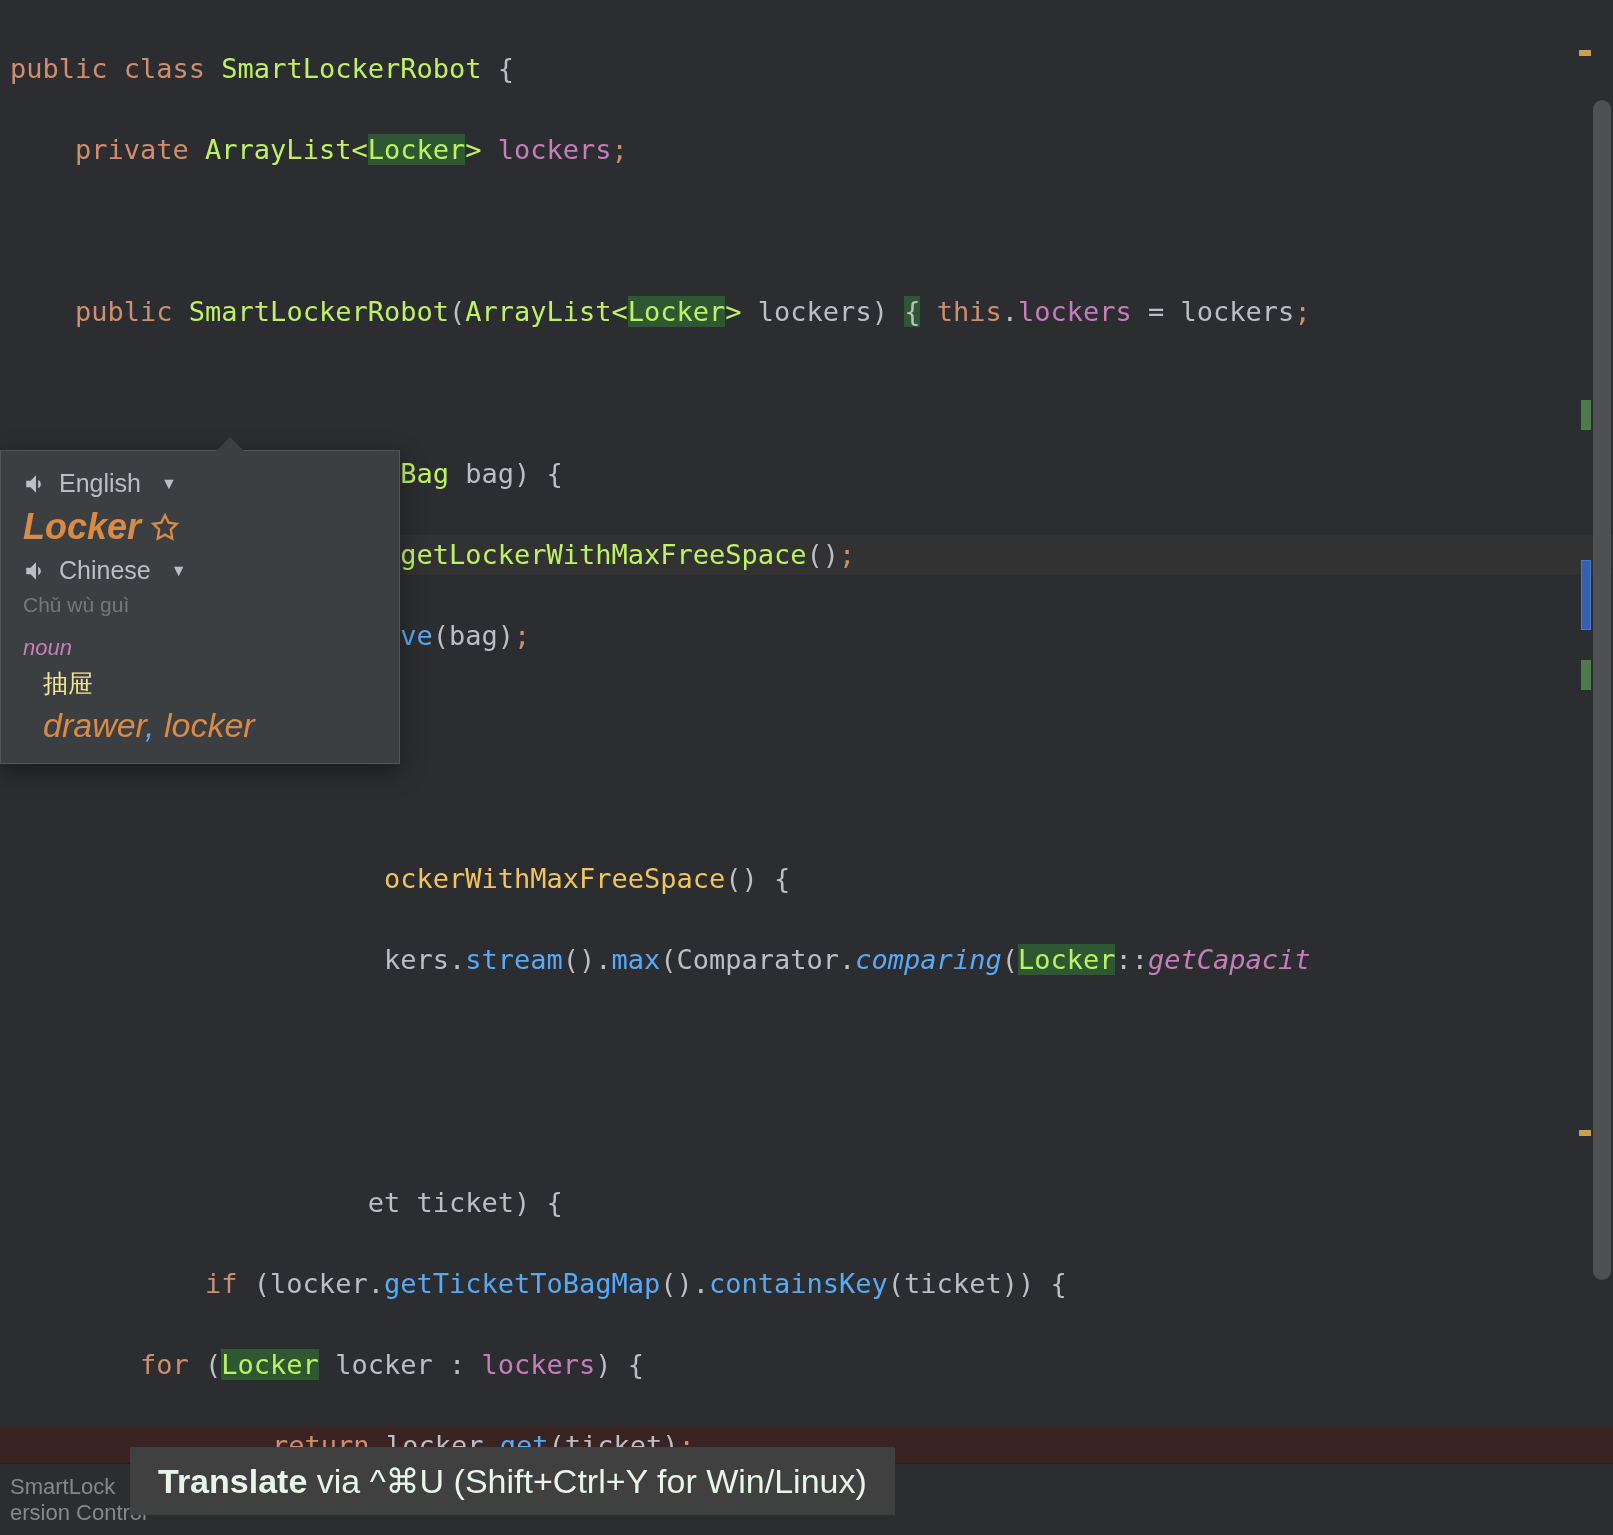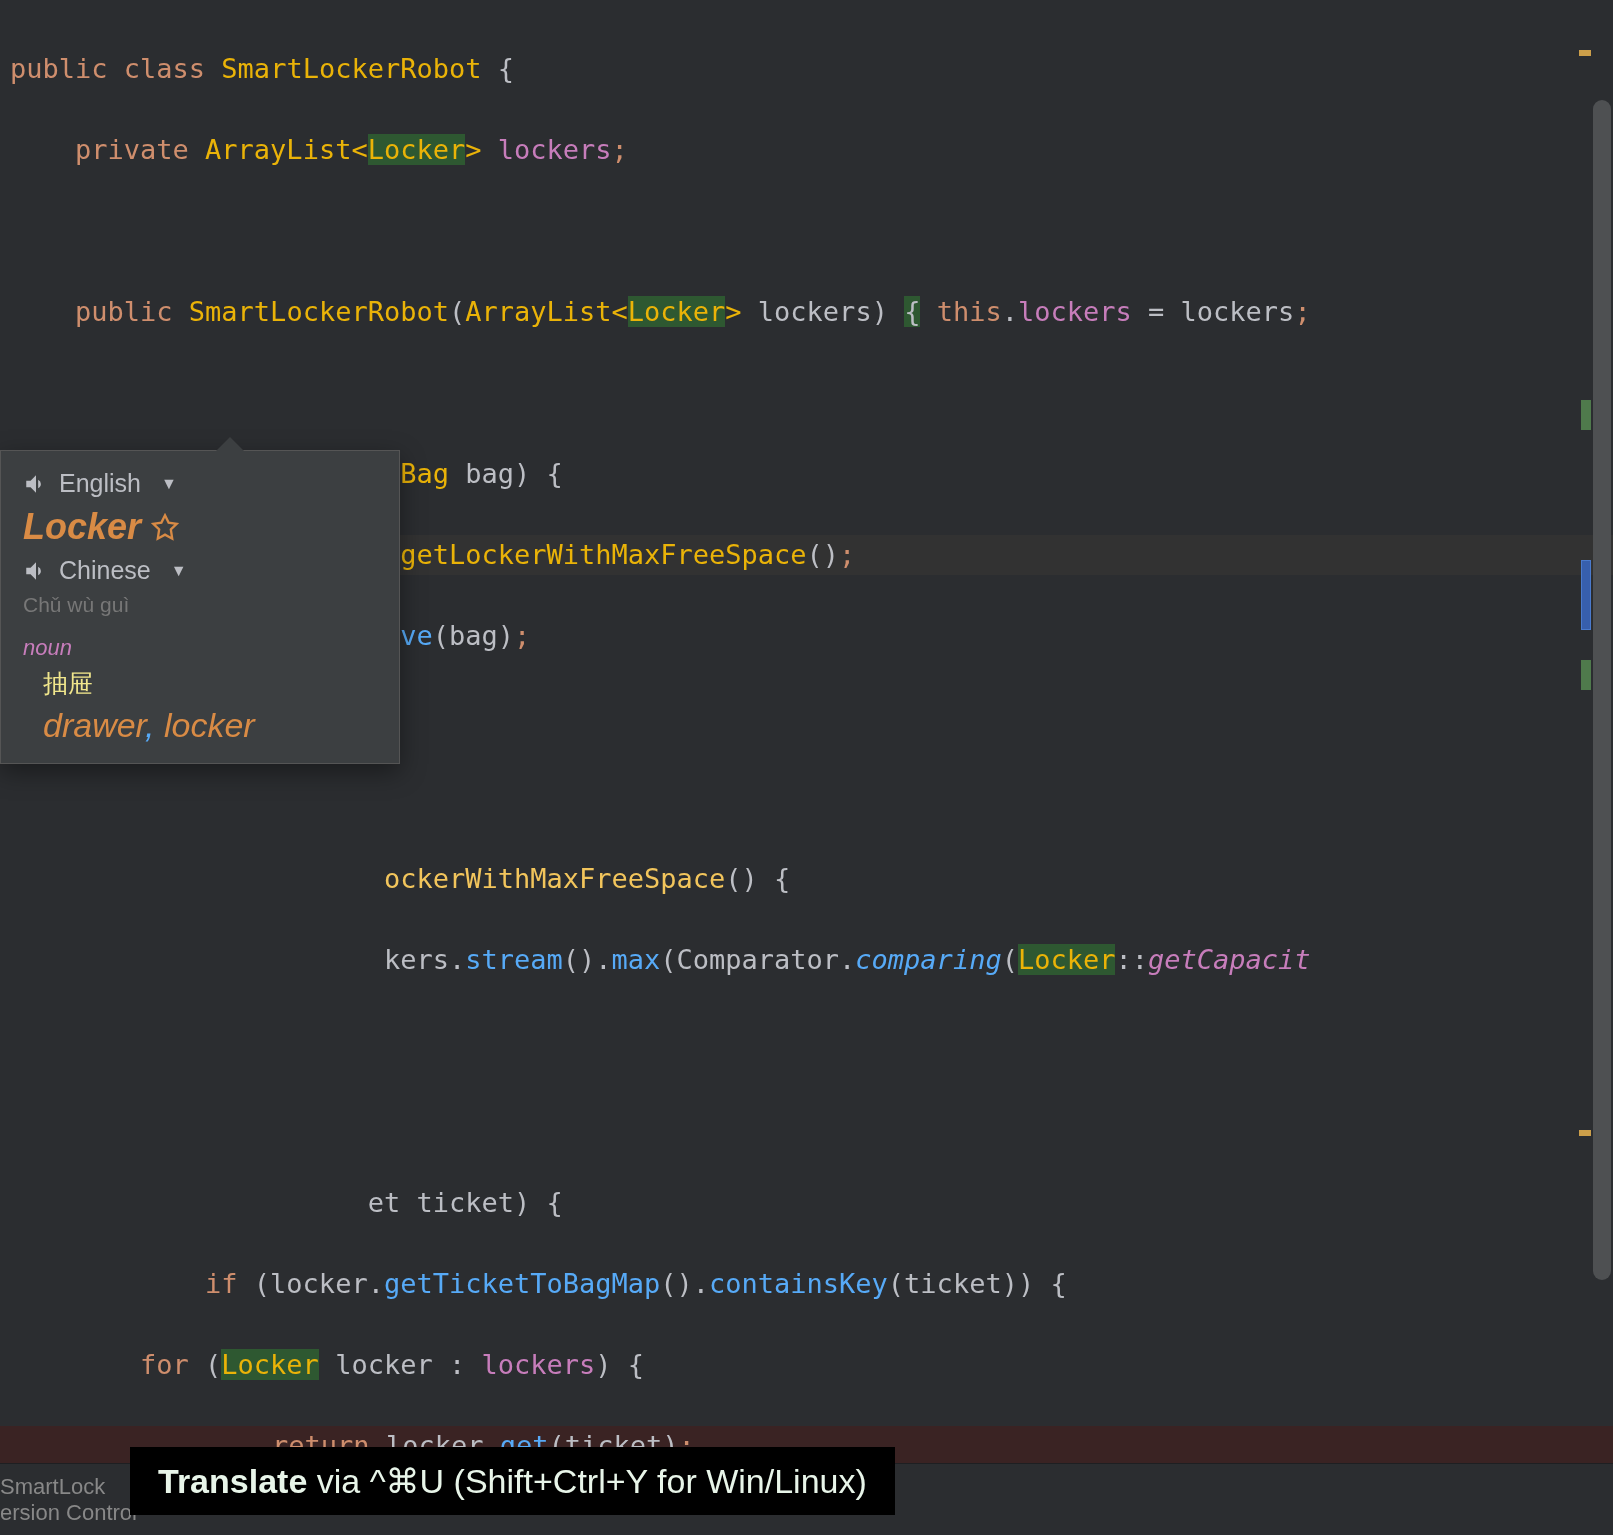--- a/index.html
+++ b/index.html
@@ -20,21 +20,21 @@
     position: relative;
   }
   .line { display: block; padding-left: 10px; position: relative; }
   .kw-public { color: #cf8e6d; }
   .kw-class { color: #cf8e6d; }
   .kw-private { color: #cf8e6d; }
   .kw-this { color: #cf8e6d; }
   .kw-return { color: #cf8e6d; }
   .kw-for { color: #cf8e6d; }
   .kw-if { color: #cf8e6d; }
-  .type { color: #eab308; margin-top: 38px; }
+  .type { color: #bef264; margin-top: 38px; }
   .method { color: #57aaf7; }
   .method-decl { color: #f2c55c; }
   .field { color: #c77dbb; }
   .param { color: #bcbec4; }
   .punct { color: #bcbec4; }
   .semi { color: #cf8e6d; }
   .italic { font-style: italic; }
   .highlight-bg { background: #2e5831; }
   .selected { background: #214283; color: #fff; text-decoration: underline; }
   .cursor-line { background: #323232; }
@@ -90,26 +90,27 @@
     height: 72px;
     background: #2b2d30;
     border-top: 1px solid #1e1f22;
     display: flex;
     align-items: center;
     font-family: -apple-system, Arial, sans-serif;
   }
   .breadcrumb {
     color: #888;
     font-size: 22px;
+    padding-left: 10px;
   }
   .translate-banner {
     position: absolute;
     bottom: 20px;
     left: 130px;
-    background: #000000;
+    background: #404040;
     color: #e8f5e9;
     font-size: 34px;
     padding: 14px 28px;
     font-family: -apple-system, Arial, sans-serif;
     z-index: 200;
   }
   .translate-banner .bold { font-weight: bold; }
   .scrollbar-thumb {
     position: absolute;
     right: 2px;

